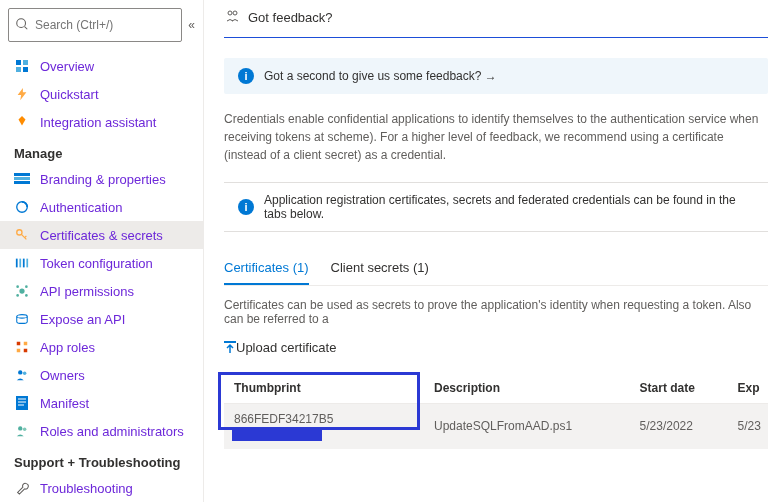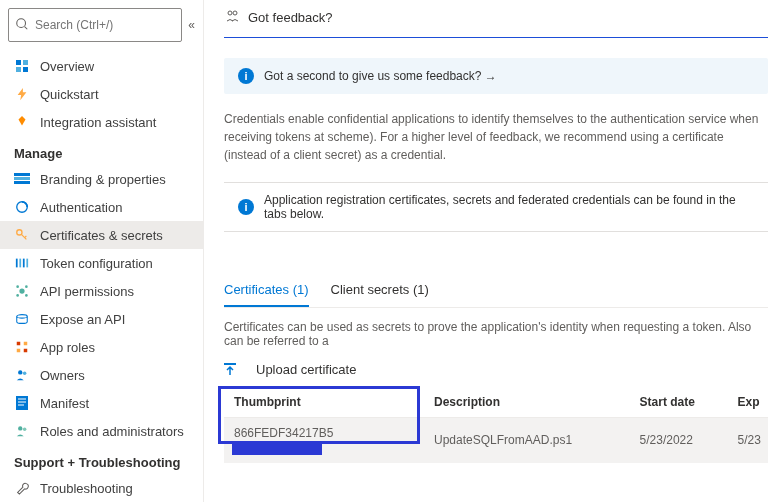--- a/index.html
+++ b/index.html
@@ -2,34 +2,34 @@
 <html><head>
   <meta charset="utf-8">
   <style>
     * { margin: 0; padding: 0; box-sizing: border-box; }
     body { font-family: "Segoe UI", -apple-system, sans-serif; font-size: 13px; color: #323130; background: #fff; display: flex; width: 768px; height: 502px; overflow: hidden; }
     .sidebar { width: 204px; flex-shrink: 0; border-right: 1px solid #edebe9; padding: 8px 0; }
     .search-row { display: flex; align-items: center; gap: 6px; padding: 0 8px 10px 8px; }
     .search-box { flex: 1; display: flex; align-items: center; border: 1px solid #8a8886; border-radius: 2px; height: 34px; padding: 0 6px; gap: 6px; }
     .search-box input { border: none; outline: none; font-size: 12px; width: 100%; }
     .collapse-btn { color: #605e5c; font-size: 12px; cursor: pointer; }
-    .nav-item { display: flex; align-items: center; gap: 10px; padding: 6px 14px; cursor: pointer; font-size: 13px; color: #404040; }
+    .nav-item { display: flex; align-items: center; gap: 10px; padding: 6px 14px; cursor: pointer; font-size: 13px; color: #6d28d9; }
     .nav-item.active { background: #edebe9; }
     .nav-item .ico { width: 16px; height: 16px; display: flex; align-items: center; justify-content: center; flex-shrink: 0; }
     .nav-section { padding: 10px 14px 4px 14px; font-weight: 600; font-size: 13px; color: #323130; }
     .main { flex: 1; padding: 0 0 0 20px; overflow: hidden; }
     .feedback-top { display: flex; align-items: center; gap: 8px; padding: 8px 0 10px 0; color: #323130; border-bottom: 1px solid #1d4ed8; }
     .info-box { background: #eff6fb; border-radius: 2px; padding: 10px 14px; margin: 20px 0 16px 0; display: flex; align-items: center; gap: 10px; font-size: 12px; color: #323130; }
     .desc-text { font-size: 12px; color: #605e5c; line-height: 1.5; margin-bottom: 18px; }
     .note-box { display: flex; align-items: center; gap: 10px; padding: 10px 14px; border-top: 1px solid #e1dfdd; border-bottom: 1px solid #e1dfdd; font-size: 12px; color: #323130; margin-bottom: 22px; }
     .tabs { display: flex; gap: 22px; border-bottom: 1px solid #edebe9; margin-bottom: 12px; }
-    .tab { padding: 6px 0 8px 0; font-size: 13px; cursor: pointer; color: #323130; border-bottom: 2px solid transparent; margin-top: 22px; }
+    .tab { padding: 6px 0 8px 0; font-size: 13px; cursor: pointer; color: #323130; border-bottom: 2px solid transparent; }
     .tab.active { color: #0078d4; border-bottom-color: #0078d4; font-weight: 400; }
     .tab-desc { font-size: 12px; color: #605e5c; margin-bottom: 14px; }
-    .upload-row { display: flex; align-items: center; gap: 20px; font-size: 13px; color: #323130; cursor: pointer; margin-bottom: 10px; }
+    .upload-row { display: flex; align-items: center; gap: 0; font-size: 13px; color: #323130; cursor: pointer; margin-bottom: 18px; }
     .upload-ico-wrap { display: flex; flex-direction: column; align-items: center; color: #0078d4; }
     .upload-bar { width: 12px; height: 2px; background: #0078d4; }
     table { border-collapse: collapse; width: 560px; font-size: 12px; }
     th { text-align: left; font-weight: 600; padding: 8px 10px; color: #323130; border-bottom: 1px solid #edebe9; }
     td { padding: 8px 10px; color: #605e5c; }
     tbody tr { background: #f3f2f1; }
     .thumb-col { width: 200px; }
     .thumb-cell { position: relative; }
     .thumb-highlight { position: absolute; left: -6px; top: -32px; width: 202px; height: 58px; border: 3px solid #2b39d4; pointer-events: none; }
     .thumb-redact { display: inline-block; width: 90px; height: 14px; background: #2b39d4; vertical-align: middle; margin-left: -2px; }

